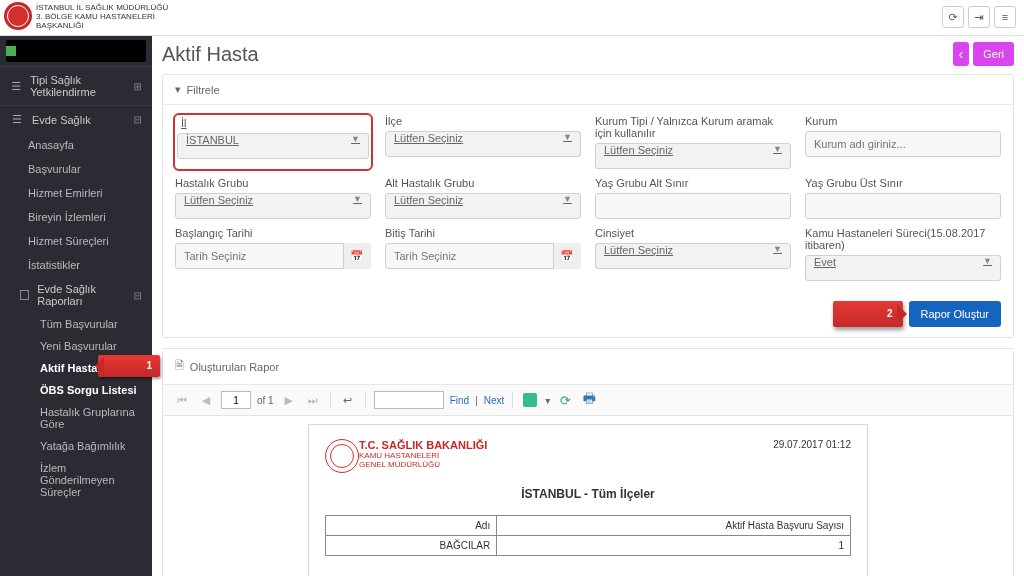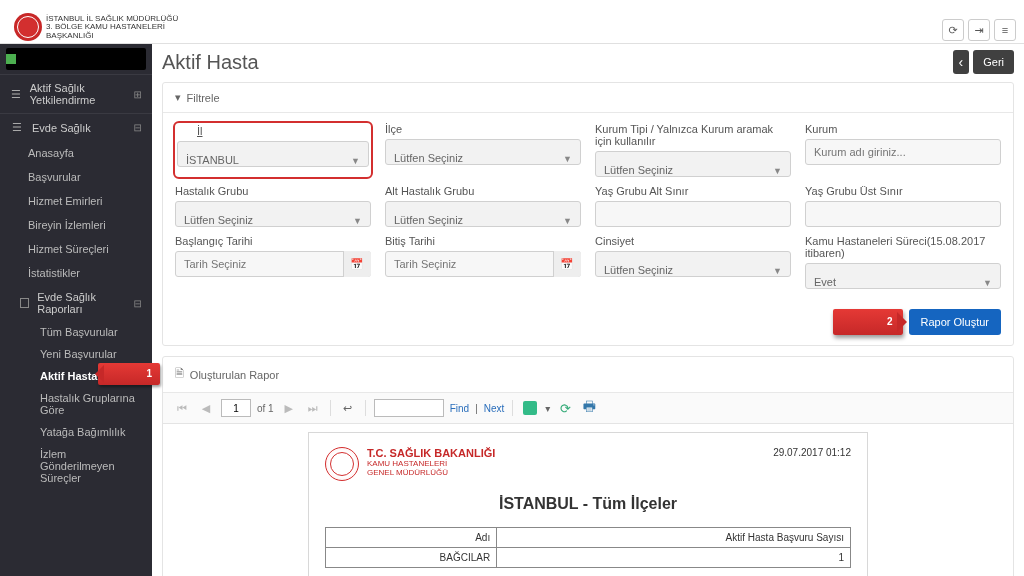--- a/index.html
+++ b/index.html
@@ -1,18 +1,18 @@
 <!DOCTYPE html>
 <html><head>
 <meta charset="utf-8">
 <style>
 * { box-sizing: border-box; margin: 0; padding: 0; }
 body { font-family: Arial, sans-serif; font-size: 11px; background: #fff; color: #333; width: 1024px; height: 576px; overflow: hidden; }
 
-.topbar { height: 44px; display: flex; justify-content: space-between; align-items: flex-end; padding: 2px 8px 2px 14px; border-bottom: 1px solid #e0e0e0; }
+.topbar { height: 36px; display: flex; justify-content: space-between; align-items: flex-start; padding: 2px 8px 2px 4px; border-bottom: 1px solid #e0e0e0; }
 .topbar-left { display: flex; align-items: flex-start; gap: 4px; }
 .emblem { width: 28px; height: 28px; border-radius: 50%; background: radial-gradient(circle, #d32f2f 40%, #b71c1c 100%); position: relative; }
 .emblem::after { content:''; position:absolute; inset:3px; border:1px solid #fff; border-radius:50%; }
 .topbar-title { font-size: 8px; line-height: 1.1; color: #333; padding-top: 2px; }
 .topbar-right { display: flex; gap: 4px; padding-top: 4px; }
 .top-btn { width: 22px; height: 22px; border: 1px solid #ccc; border-radius: 3px; background: #fff; display:flex; align-items:center; justify-content:center; cursor:pointer; font-size:11px; color:#555;}
 
 .layout { display: flex; height: calc(100% - 30px); }
 .sidebar { width: 152px; background: #2b2b33; color: #ccc; display: flex; flex-direction: column; font-size: 11px; }
 .user-box { height: 22px; background: #000; margin: 4px 6px; border-radius: 2px; display:flex; align-items:center; }
@@ -29,37 +29,37 @@
 .sub2.bold { color:#fff; font-weight:bold; }
 
 .callout { position:absolute; width:62px; height:22px; background:linear-gradient(#e53935,#c62828); right:-8px; top:-2px; border-radius:2px; box-shadow:1px 2px 3px rgba(0,0,0,.4); }
 .callout::before { content:''; position:absolute; left:-12px; top:2px; border:9px solid transparent; border-right-color:#c62828; }
 .callout span { color:#fff; position:absolute; right:8px; top:5px; font-size:10px; font-weight:bold; }
 
 .main { flex:1; padding: 6px 10px; overflow:auto; }
 .page-head { display:flex; justify-content:space-between; align-items:center; margin-bottom:8px; }
 .page-title { font-size: 20px; font-weight: 400; color:#555; }
 .page-actions { display:flex; gap:4px; }
-.btn-blue { background:#404040; color:#fff; border:none; border-radius:3px; padding:5px 10px; cursor:pointer; font-size:11px; display:flex; align-items:center; }
+.btn-blue { background:#d946ef; color:#fff; border:none; border-radius:3px; padding:5px 10px; cursor:pointer; font-size:11px; display:flex; align-items:center; }
 .btn-blue.caret { padding:5px 6px; }
 
 .panel { border:1px solid #e4e4e4; border-radius:3px; margin-bottom:10px; }
 .panel-head { padding:8px 12px; border-bottom:1px solid #e8e8e8; color:#666; display:flex; align-items:center; gap:6px; }
 .panel-body { padding:10px 12px; }
 
 .filter-grid { display:grid; grid-template-columns: repeat(4, 1fr); gap: 8px 14px; }
 .field label { display:block; color:#555; margin-bottom:4px; font-size:11px; }
 .ctrl { position:relative; }
 .ctrl input, .ctrl .select { width:100%; height:26px; border:1px solid #d0d0d0; border-radius:3px; padding:0 8px; font-size:11px; background:#f7f7f7; color:#666; }
-.ctrl .select { display:flex; align-items:flex-end; justify-content:space-between; background:#f2f2f2; cursor:pointer; }
+.ctrl .select { display:flex; align-items:flex-start; justify-content:space-between; background:#f2f2f2; cursor:pointer;text-decoration:underline; }
 .ctrl .select .caret { color:#888; font-size:9px; }
 .ctrl.date input { padding-right:28px; }
 .ctrl.date .cal { position:absolute; right:0; top:0; width:28px; height:26px; border-left:1px solid #d0d0d0; background:#eee; display:flex; align-items:center; justify-content:center; color:#777; cursor:pointer; border-radius:0 3px 3px 0; }
 .il-highlight { border:2px solid #d32f2f; border-radius:6px; padding:2px; margin:-2px; }
-.il-highlight label { margin-left:20px;text-decoration:underline; }
+.il-highlight label { margin-left:4px;text-decoration:underline; }
 
 .action-row { padding:10px 12px; display:flex; justify-content:flex-end; align-items:center; position:relative; }
 .callout2 { position:relative; width:70px; height:26px; background:linear-gradient(#e53935,#c62828); border-radius:2px; box-shadow:1px 3px 4px rgba(0,0,0,.4); margin-right:6px; }
 .callout2::after { content:''; position:absolute; right:-14px; top:3px; border:10px solid transparent; border-left-color:#c62828; }
 .callout2 span { color:#fff; position:absolute; right:10px; top:7px; font-size:10px; font-weight:bold; }
 .btn-primary { background:#1565c0; color:#fff; border:none; border-radius:3px; padding:7px 12px; cursor:pointer; font-size:11px; }
 
 .rpt-toolbar { display:flex; align-items:center; gap:6px; padding:6px 10px; border-bottom:1px solid #e4e4e4; background:#fafafa; }
 .rpt-toolbar .sep { width:1px; height:16px; background:#ddd; margin:0 2px; }
 .tb-btn { width:18px; height:18px; display:flex; align-items:center; justify-content:center; color:#666; cursor:pointer; font-size:11px; }
@@ -67,27 +67,27 @@
 .tb-input { width:30px; height:18px; border:1px solid #bbb; text-align:center; font-size:10px; }
 .tb-text { font-size:10px; color:#666; }
 .tb-search { width:70px; height:18px; border:1px solid #bbb; font-size:10px; padding:0 3px; }
 .tb-link { color:#2a6ebb; font-size:10px; cursor:pointer; }
 .tb-icon-export { width:14px; height:14px; background:#3b8; border-radius:2px; }
 .tb-icon-refresh { color:#3a7; font-size:13px; }
 .tb-icon-print { color:#37a; font-size:14px; }
 
 .report-page { width:560px; margin:8px auto 0; border:1px solid #d8d8d8; background:#fff; min-height:180px; padding:14px 16px; }
 .rpt-header { display:flex; justify-content:space-between; align-items:flex-start; margin-bottom:14px; }
-.rpt-logo-block { display:flex; gap:8px; }
+.rpt-logo-block { display:flex; }
 .rpt-emblem { width:34px; height:34px; border:1px solid #d32f2f; border-radius:50%; position:relative; background:radial-gradient(circle,#fff 55%,#ffe0e0 100%); }
 .rpt-emblem::after { content:''; position:absolute; inset:4px; border:1px solid #d32f2f; border-radius:50%; }
 .rpt-logo-text .l1 { color:#c62828; font-size:11px; font-weight:bold; }
 .rpt-logo-text .l2 { color:#c62828; font-size:8px; }
 .rpt-date { font-size:10px; color:#333;margin-left:43px; }
-.rpt-title { text-align:center; font-weight:bold; font-size:16px; margin-bottom:14px; }
+.rpt-title { text-align:center; font-weight:bold; font-size:12px; margin-bottom:14px; }
 .rpt-table { width:100%; border-collapse:collapse; font-size:10px; }
 .rpt-table th, .rpt-table td { border:1px solid #888; padding:4px 6px; text-align:right; }
 .rpt-table th { font-weight:normal; background:#fff; }
 
 .geri-caret::before { content:'‹'; font-size:14px; line-height:1; }
 </style>
 </head>
 <body>
 
 <div class="topbar">
@@ -107,21 +107,21 @@
 </div>
 
 <div class="layout">
   <div class="sidebar">
     <div class="user-box">
         <span class="green-dot"></span>
       </div>
 
     <div class="side-sec">
       <span class="icon">☰</span>
-      <span>Aktif Sağlık Yetkilendirme</span>
+      <span>Tipi Sağlık Yetkilendirme</span>
       <span class="expand">⊞</span>
     </div>
 
     <div class="side-sec">
       <span class="icon">☰</span>
       <span>Evde Sağlık</span>
       <span class="expand">⊟</span>
     </div>
 
     <div class="sub-item">Anasayfa</div>
@@ -138,20 +138,21 @@
     </div>
 
     <div class="sub2">Tüm Başvurular</div>
     <div class="sub2">Yeni Başvurular</div>
     <div class="sub2 active">
       <span>Aktif Hasta</span>
       <div class="callout">
           <span>1</span>
         </div>
     </div>
+    <div class="sub2 bold">ÖBS Sorgu Listesi</div>
     <div class="sub2">Hastalık Gruplarına Göre</div>
     <div class="sub2">Yatağa Bağımlılık</div>
     <div class="sub2">İzlem Gönderilmeyen Süreçler</div>
   </div>
 
   <div class="main">
     <div class="page-head">
       <div class="page-title">Aktif Hasta</div>
       <div class="page-actions">
         <button class="btn-blue caret">

